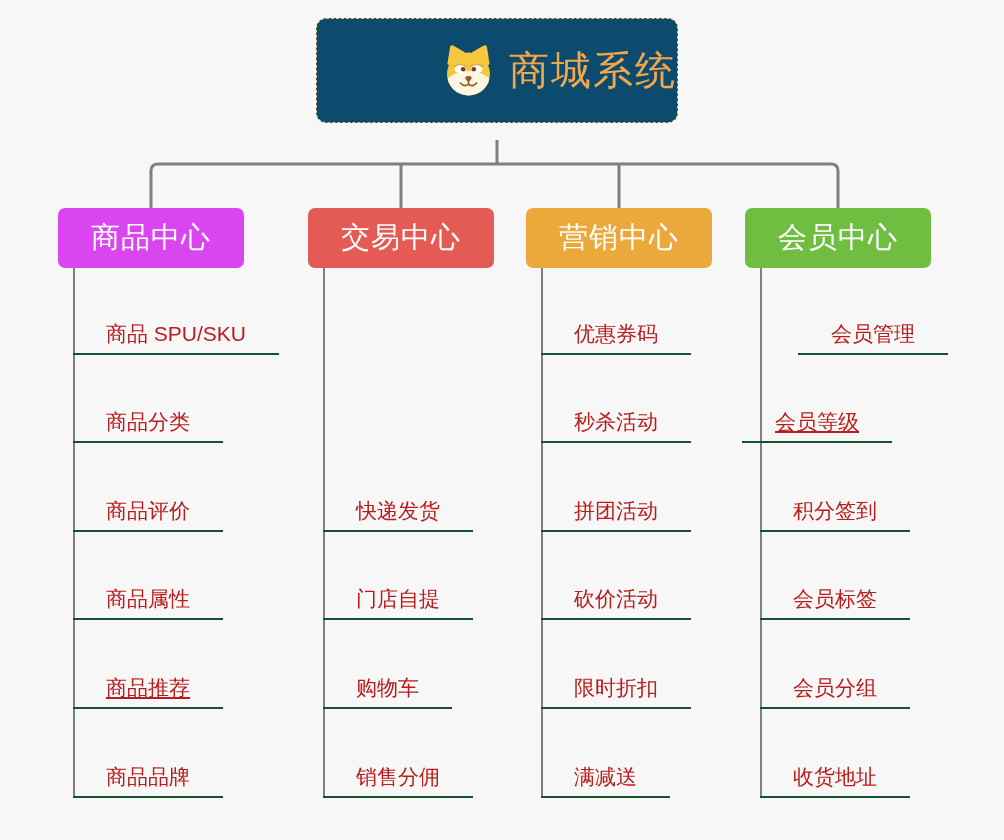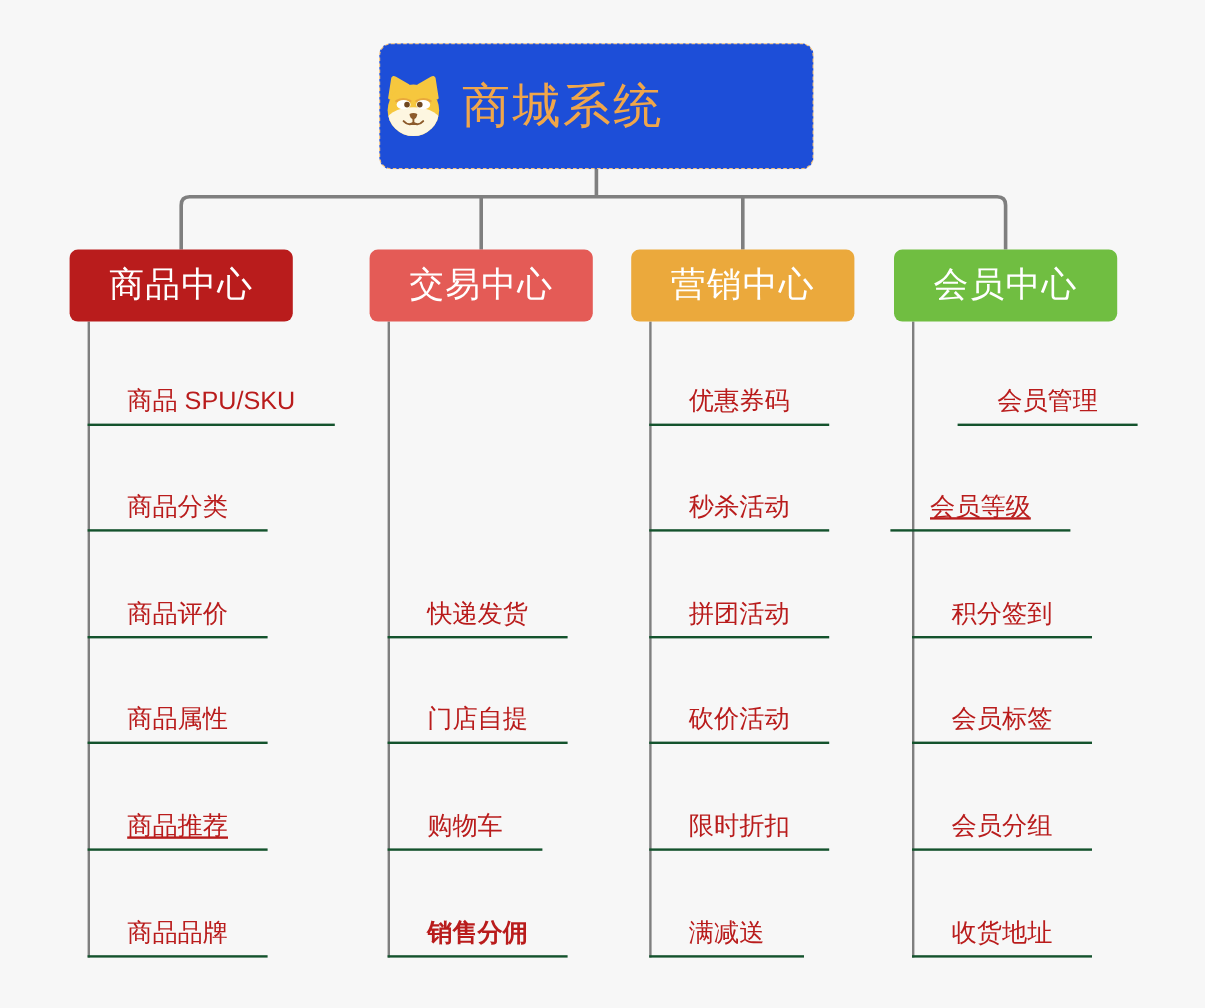--- a/index.html
+++ b/index.html
@@ -12,26 +12,26 @@
     width:1004px;height:840px;
     background:#f7f7f7;
     overflow:hidden;
   }
   .connectors{
     position:absolute;left:0;top:0;width:1004px;height:840px;
     pointer-events:none;
   }
   .root-node{
     position:absolute;
-    left:316px;top:36px;width:362px;height:105px;
+    left:316px;top:18px;width:362px;height:105px;
     box-sizing:border-box;
-    background:#1d4ed8;
+    background:#0c4a6e;
     border:1px dashed #f2c078;
     border-radius:10px;
-    display:flex;align-items:center;justify-content:flex-start;
+    display:flex;align-items:center;justify-content:flex-end;
     gap:13px;
     cursor:pointer;
   }
   .root-title{
     font-size:40px;
     letter-spacing:2px;
     color:#f0a64a;
     white-space:nowrap;
   }
   .dog-icon{width:55px;height:55px;display:block;}
@@ -98,32 +98,32 @@
       <circle cx="25.8" cy="30.5" r="2.7" fill="#6f4722"></circle>
       <circle cx="38.2" cy="30.5" r="2.7" fill="#6f4722"></circle>
 
       <path d="M28.2 39.5 Q32 37.5 35.8 39.5 Q35.3 44 32 44.6 Q28.7 44 28.2 39.5 Z" fill="#8c5a2b"></path>
       <path d="M32 44.6 L32 48.2" stroke="#8c5a2b" stroke-width="1.8" stroke-linecap="round"></path>
       <path d="M22.5 46.5 Q27 51.5 32 48.2 Q37 51.5 41.5 46.5" stroke="#8c5a2b" stroke-width="1.9" fill="none" stroke-linecap="round"></path>
     </svg>
     <span class="root-title">商城系统</span>
   </div>
 
-<div class="branch-header" style="left: 58px; background: #b91c1c; text-align: right;">商品中心</div>
+<div class="branch-header" style="left: 58px; background: #d946ef; text-align: right;">商品中心</div>
     <div class="leaf-node" style="left: 73px; top: 309px;">商品 SPU/SKU</div>
     <div class="leaf-node" style="left: 73px; top: 397px;">商品分类</div>
     <div class="leaf-node" style="left: 73px; top: 486px;">商品评价</div>
     <div class="leaf-node" style="left: 73px; top: 574px;">商品属性</div>
     <div class="leaf-node" style="left: 73px; top: 663px; text-decoration: underline;">商品推荐</div>
     <div class="leaf-node" style="left: 73px; top: 752px;">商品品牌</div>
     <div class="branch-header" style="left: 308px; background: rgb(228, 91, 86);">交易中心</div>
     <div class="leaf-node" style="left: 323px; top: 486px;">快递发货</div>
     <div class="leaf-node" style="left: 323px; top: 574px;">门店自提</div>
     <div class="leaf-node" style="left: 323px; top: 663px;">购物车</div>
-    <div class="leaf-node" style="left: 323px; top: 752px; font-weight: bold;">销售分佣</div>
+    <div class="leaf-node" style="left: 323px; top: 752px;">销售分佣</div>
     <div class="branch-header" style="left: 526px; background: rgb(235, 169, 60);">营销中心</div>
     <div class="leaf-node" style="left: 541px; top: 309px;">优惠券码</div>
     <div class="leaf-node" style="left: 541px; top: 397px;">秒杀活动</div>
     <div class="leaf-node" style="left: 541px; top: 486px;">拼团活动</div>
     <div class="leaf-node" style="left: 541px; top: 574px; text-align: right;">砍价活动</div>
     <div class="leaf-node" style="left: 541px; top: 663px;">限时折扣</div>
     <div class="leaf-node" style="left: 541px; top: 752px;">满减送</div>
     <div class="branch-header" style="left: 745px; background: rgb(112, 190, 65);">会员中心</div>
     <div class="leaf-node" style="left: 760px; top: 309px; margin-left: 38px;">会员管理</div>
     <div class="leaf-node" style="left: 742px; top: 397px; text-decoration: underline;">会员等级</div>

